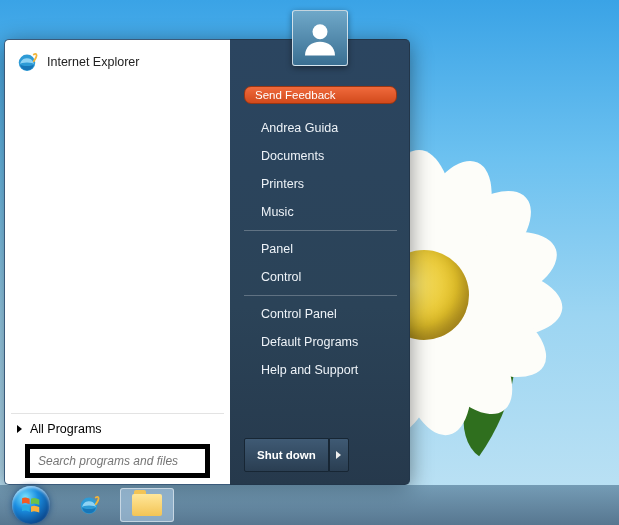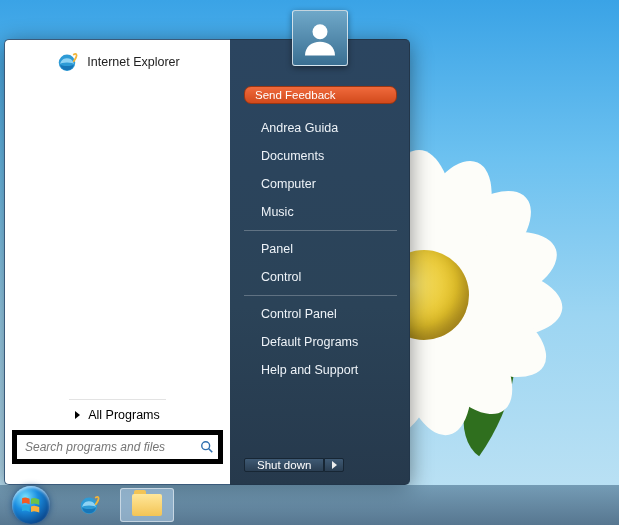--- a/index.html
+++ b/index.html
@@ -10,36 +10,36 @@
   .center{position:absolute;width:90px;height:90px;border-radius:50%;background:radial-gradient(circle at 38% 38%,#f7e26b 0%,#e6c32a 55%,#bb8e1c 100%);top:110px;left:90px;box-shadow:inset -6px -10px 18px rgba(0,0,0,.25);}
   .leaf{position:absolute;width:120px;height:60px;background:#2f6f1e;border-radius:0 100% 0 100%/0 100% 0 100%;}
   
   #taskbar{position:absolute;left:0;bottom:0;width:619px;height:40px;background:linear-gradient(to bottom,rgba(60,100,130,.55),rgba(30,60,90,.65));display:flex;align-items:center;padding-left:4px;box-sizing:border-box;gap:4px;}
   .tbtn{width:54px;height:34px;border-radius:3px;display:flex;align-items:center;justify-content:center;}
   .tbtn.active{background:rgba(180,210,235,.55);box-shadow:inset 0 0 0 1px rgba(255,255,255,.5);}
   .orb{width:38px;height:38px;border-radius:50%;background:radial-gradient(circle at 35% 30%,#7be3ff 0%,#1a8de0 35%,#0b4a90 75%,#06356a 100%);box-shadow:inset 0 2px 3px rgba(255,255,255,.6),0 0 6px rgba(10,60,120,.7);display:flex;align-items:center;justify-content:center;}
   .orb svg{width:22px;height:22px;}
   
   #startmenu{position:absolute;left:4px;bottom:40px;width:406px;height:446px;display:flex;border-radius:6px;box-shadow:0 4px 22px rgba(0,0,0,.45);overflow:visible;}
-  #sm-left{width:226px;background:#fff;border-radius:5px 0 0 5px;border:1px solid #3a5a7a;border-right:none;display:flex;flex-direction:column;padding:6px 4px 20px 4px;box-sizing:border-box;align-items:center;}
+  #sm-left{width:226px;background:#fff;border-radius:5px 0 0 5px;border:1px solid #3a5a7a;border-right:none;display:flex;flex-direction:column;padding:6px 4px 6px 4px;box-sizing:border-box;}
   #sm-right{position:relative;flex:1;background:linear-gradient(to bottom,#2b4560,#2b4358 60%,#26394c);border-radius:0 5px 5px 0;border:1px solid #22364a;border-left:none;padding:46px 12px 10px 14px;box-sizing:border-box;color:#fff;font-size:12.5px;}
   .pin-item{display:flex;align-items:center;gap:8px;height:32px;padding:0 6px;font-size:12.5px;color:#222;cursor:default;border-radius:2px;}
   .ie-icon{width:24px;height:24px;}
   #sm-left-spacer{flex:1;}
   #allprog{border-top:1px solid #e3e3e3;margin:0 2px;padding:8px 6px;display:flex;align-items:center;gap:8px;font-size:12.5px;color:#000;cursor:default;}
   #allprog .tri{width:0;height:0;border-top:4px solid transparent;border-bottom:4px solid transparent;border-left:5px solid #000;}
   #searchwrap{margin:0 16px;border:5px solid #000000;height:24px;display:flex;align-items:center;padding:0 4px 0 6px;gap:16px;}
   #searchwrap input{flex:1;border:none;outline:none;font-size:12px;font-style:italic;color:#888;background:transparent;}
   .r-item{padding:7px 4px;cursor:default;white-space:nowrap;color:#eef3f8;margin-left:13px;}
   .r-sep{border-top:1px solid rgba(255,255,255,.25);margin:4px 0;}
   
   #avatar{position:absolute;top:-30px;left:50%;transform:translateX(-50%);width:54px;height:54px;border:1px solid rgba(255,255,255,.7);border-radius:3px;background:linear-gradient(to bottom,#6fa8c9,#3a6f92);display:flex;align-items:center;justify-content:center;box-shadow:0 2px 6px rgba(0,0,0,.4);}
   #avatar svg{width:40px;height:40px;}
   #sendfb{display:block;margin:0 auto 10px auto;padding:2px 10px;font-size:11.5px;color:#fff;background:linear-gradient(to bottom,#f06a3c,#d24a1c);border:1px solid #9a3612;border-radius:7px;cursor:default;}
-  #shutdown{position:absolute;left:14px;bottom:12px;display:flex;height:14px;}
+  #shutdown{position:absolute;left:14px;bottom:12px;display:flex;height:34px;font-weight:bold;}
   #shutdown-main{background:linear-gradient(to bottom,#3f5a74,#2a3e52);border:1px solid #172634;font-size:11.5px;color:#fff;padding:0 12px;display:flex;align-items:center;border-radius:2px 0 0 2px;cursor:default;}
   #shutdown-arrow{width:18px;background:linear-gradient(to bottom,#3f5a74,#2a3e52);border:1px solid #172634;border-left:1px solid #172634;display:flex;align-items:center;justify-content:center;border-radius:0 2px 2px 0;cursor:default;}
   #shutdown-arrow span{width:0;height:0;border-top:4px solid transparent;border-bottom:4px solid transparent;border-left:5px solid #eee;}
   .folder-icon{width:30px;height:22px;position:relative;}
   .folder-back{position:absolute;inset:0;background:linear-gradient(to bottom,#ffe79a,#f3c455);border-radius:2px;}
   .folder-tab{position:absolute;top:-4px;left:2px;width:12px;height:6px;background:#f3c455;border-radius:2px 2px 0 0;}
 </style>
 </head>
 <body>
 
@@ -98,21 +98,21 @@
       <div id="avatar">
         <svg viewBox="0 0 32 32">
             <circle cx="16" cy="11" r="6" fill="#fff"></circle>
             <path d="M4 30c0-7 5.4-11 12-11s12 4 12 11z" fill="#fff"></path>
           </svg>
       </div>
       <div id="sendfb">Send Feedback</div>
       <div id="right-groups">
           <div class="r-item">Andrea Guida</div>
           <div class="r-item">Documents</div>
-          <div class="r-item">Computer</div>
+          <div class="r-item">Printers</div>
           <div class="r-item">Music</div>
           <div class="r-sep"></div>
           <div class="r-item">Panel</div>
           <div class="r-item">Control</div>
           <div class="r-sep"></div>
           <div class="r-item">Control Panel</div>
           <div class="r-item">Default Programs</div>
           <div class="r-item">Help and Support</div>
         </div>
       <div id="shutdown">

